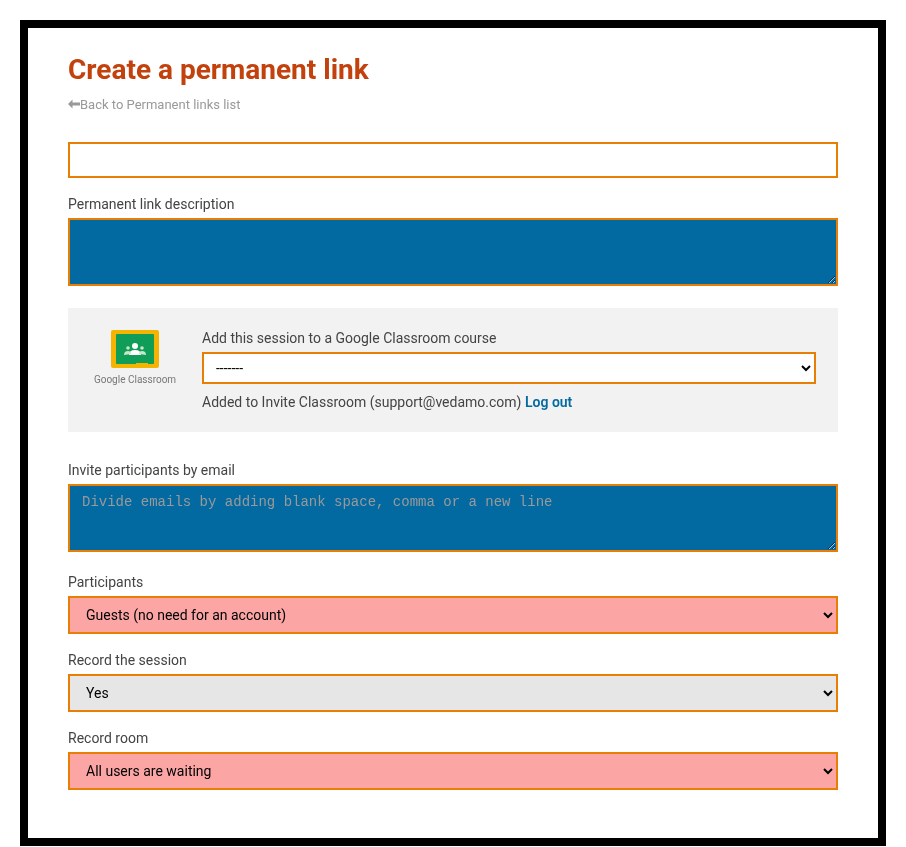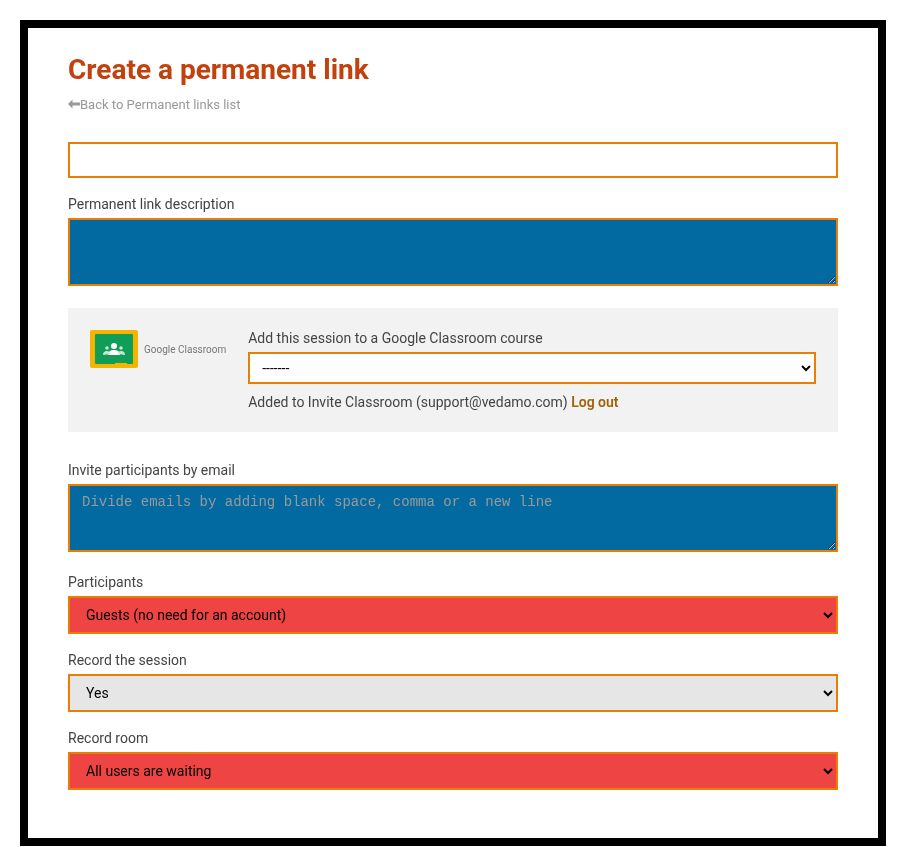--- a/index.html
+++ b/index.html
@@ -62,37 +62,38 @@
       outline: none;
       resize: both;
       min-height: 68px;
     }
     .form-select {
       width: 100%;
       border: 2px solid #e87e04;
       padding: 8px 12px;
       font-size: 14px;
       font-family: inherit;
-      background: #ef4444;
+      background: #fca5a5;
       outline: none;
       appearance: auto;
     }
     .form-select.disabled-bg {
       background: #e6e6e6;
     }
     .classroom-panel {
       background: #f2f2f2;
       padding: 22px;
       margin-bottom: 30px;
       display: flex;
       gap: 22px;
       align-items: flex-start;
     }
     .classroom-logo {
       display: flex;
+      flex-direction: column;
       align-items: center;
       gap: 6px;
       min-width: 90px;
     }
     .classroom-icon {
       width: 48px;
       height: 38px;
       background: #f5b400;
       border-radius: 2px;
       position: relative;
@@ -138,21 +139,21 @@
       font-family: inherit;
       background: #fff;
       outline: none;
       margin-bottom: 10px;
     }
     .classroom-status {
       font-size: 14px;
       color: #444;
     }
     .logout-link {
-      color: #a16207;
+      color: #0369a1;
       font-weight: 600;
       text-decoration: none;
     }
     .placeholder-style::placeholder {
       color: #999;
     }
     .arrow-left-icon svg {
       width: 12px;
       height: 10px;
     }

